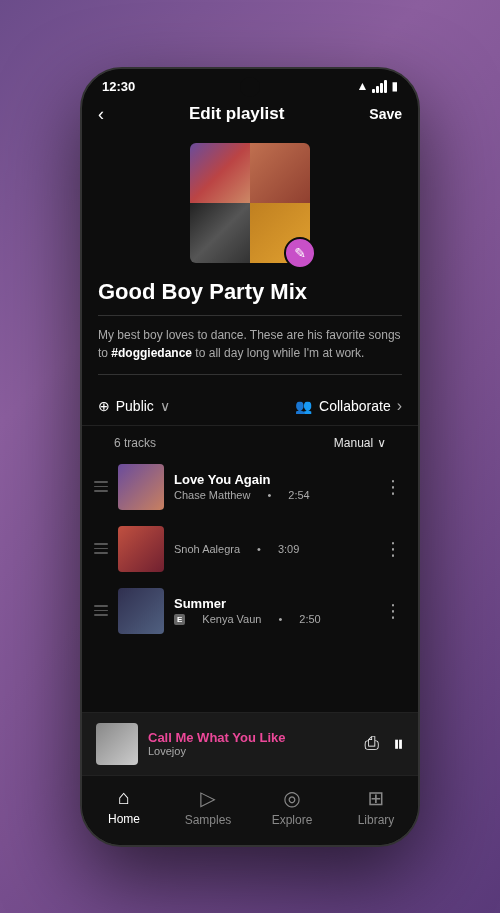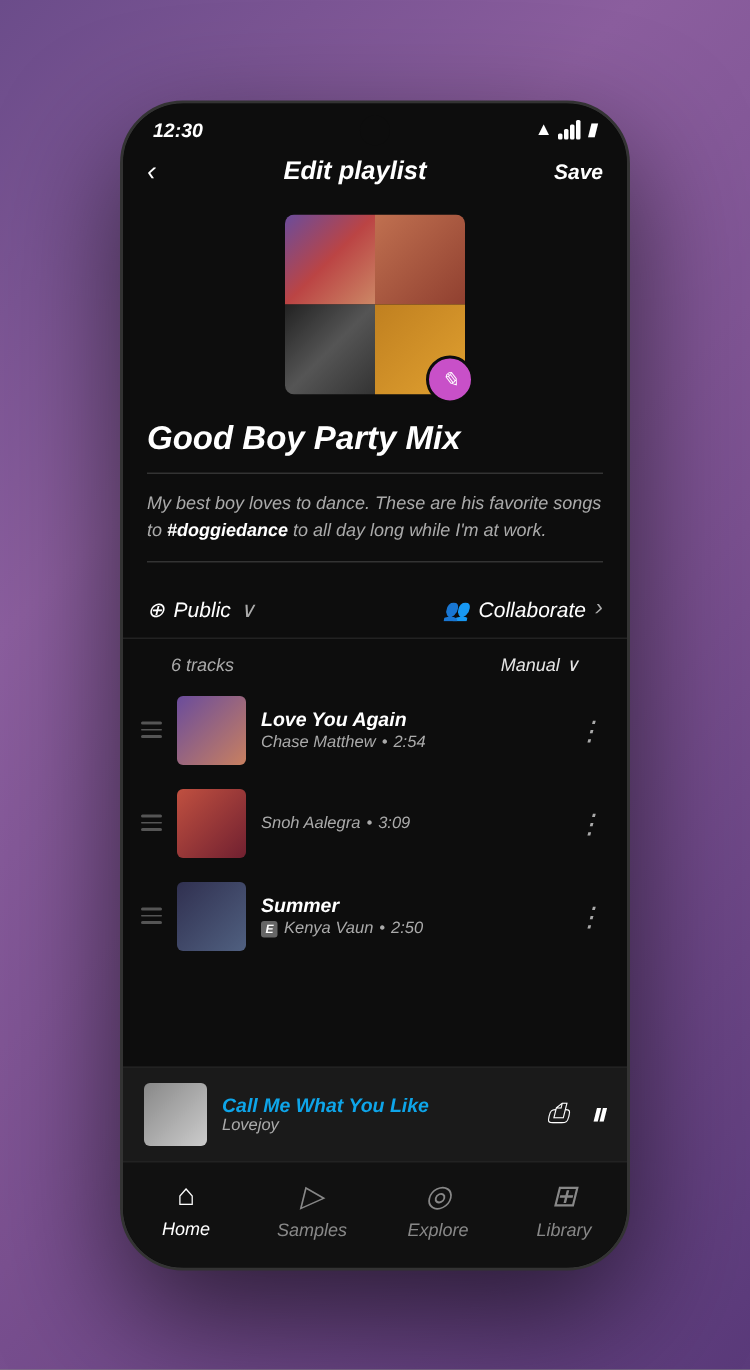--- a/index.html
+++ b/index.html
@@ -15,21 +15,20 @@
     }
     .phone {
       width: 340px;
       height: 780px;
       background: #111;
       border-radius: 42px;
       overflow: hidden;
       position: relative;
       border: 2px solid #333;
       box-shadow: 0 30px 80px rgba(0,0,0,0.6);
-      font-style: italic;
     }
     .phone-inner {
       width: 100%;
       height: 100%;
       background: #0d0d0d;
       border-radius: 40px;
       overflow: hidden;
       display: flex;
       flex-direction: column;
     }
@@ -262,21 +261,21 @@
       color: #fff;
       font-size: 13px;
       font-weight: 600;
       margin-bottom: 2px;
     }
     .track-meta {
       color: #aaa;
       font-size: 11px;
       display: flex;
       align-items: center;
-      gap: 4px;
+      gap: 17px;
     }
     .explicit-badge {
       background: #666;
       color: #fff;
       font-size: 8px;
       font-weight: 700;
       padding: 1px 3px;
       border-radius: 2px;
     }
     .track-more {
@@ -299,21 +298,21 @@
       width: 42px;
       height: 42px;
       border-radius: 4px;
       background: linear-gradient(135deg, #888, #aaa, #ccc);
       flex-shrink: 0;
     }
     .np-info {
       flex: 1;
     }
     .np-title {
-      color: #0ea5e9;
+      color: #ec4899;
       font-size: 13px;
       font-weight: 700;
     }
     .np-artist {
       color: #aaa;
       font-size: 11px;
     }
     .np-controls {
       display: flex;
       align-items: center;

